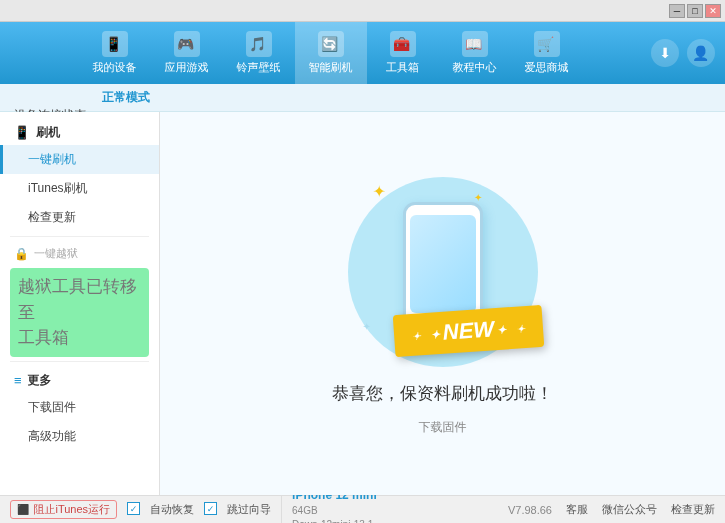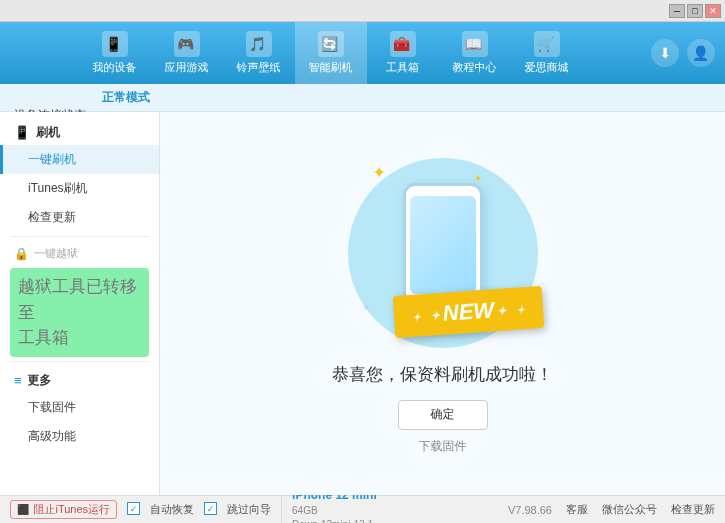--- a/index.html
+++ b/index.html
@@ -455,23 +455,20 @@
         <span style="font-size:11px; vertical-align:middle; margin-right:3px;">✦</span>NEW<span style="font-size:11px; vertical-align:middle; margin-left:3px;">✦</span>
       </div>
 
       <span class="sparkle" style="top:10px; left:30px;">✦</span>
       <span class="sparkle" style="top:20px; right:60px; font-size:10px;">✦</span>
       <span class="sparkle" style="bottom:40px; left:20px; font-size:10px; color:#aaddf0;">✦</span>
     </div>
 
     <div class="success-text">恭喜您，保资料刷机成功啦！</div>
 
-    <div class="confirm-btn">
-      <span>确定</span>
-    </div>
 
     <div class="back-link">下载固件</div>
   </div>
 </div>
 
 <div class="bottom-bar">
   <div class="bottom-left">
 
     <div class="itunes-stop">
       <span style="font-size:10px;">⬛</span>

